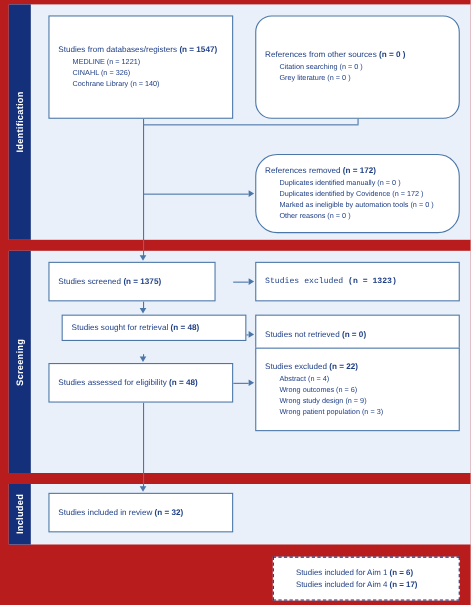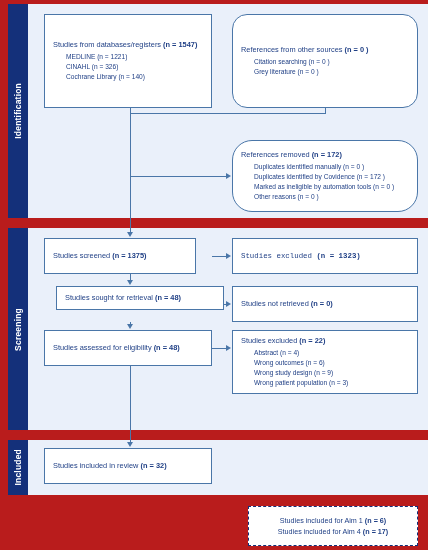--- a/index.html
+++ b/index.html
@@ -85,43 +85,42 @@
     list-style: none;
   }
   .sub-list li {
     font-size: 6.6px;
     color: #1f3f85;
     line-height: 1.5;
     padding-left: 13px;
     white-space: nowrap;
   }
   .aim-list {
-    margin: 0;
+    margin: 12px;
     padding: 0;
     list-style: none;
-    text-align: center;
   }
   .aim-list li {
     font-size: 7.2px;
     color: #1f3f85;
     line-height: 1.55;
     white-space: nowrap;
   }
   .aim-list li b { font-weight: bold; }
 
   
   #box-databases      { left: 44px;  top: 14px;  width: 168px; height: 94px; }
   #box-other-sources  { left: 232px; top: 14px;  width: 186px; height: 94px; border-radius: 15px; }
   #box-removed        { left: 232px; top: 140px; width: 186px; height: 72px; border-radius: 20px; }
   #box-screened       { left: 44px;  top: 238px; width: 152px; height: 36px; }
   #box-excluded-1     { left: 232px; top: 238px; width: 186px; height: 36px; font-family: Liberation Mono, monospace; }
   #box-sought         { left: 44px;  top: 286px; width: 168px; height: 24px; margin-left: 12px; }
   #box-not-retrieved  { left: 232px; top: 286px; width: 186px; height: 36px; }
   #box-eligibility    { left: 44px;  top: 330px; width: 168px; height: 36px; }
-  #box-excluded-2     { left: 232px; top: 330px; width: 186px; height: 64px; }
+  #box-excluded-2     { left: 232px; top: 316px; width: 186px; height: 76px; }
   #box-included       { left: 44px;  top: 448px; width: 168px; height: 36px; }
   #box-aims           { left: 248px; top: 506px; width: 170px; height: 40px; }
 
   
   .line {
     position: absolute;
     background: #4a76a8;
   }
   .line.v { width: 1px; }
   .line.h { height: 1px; }

